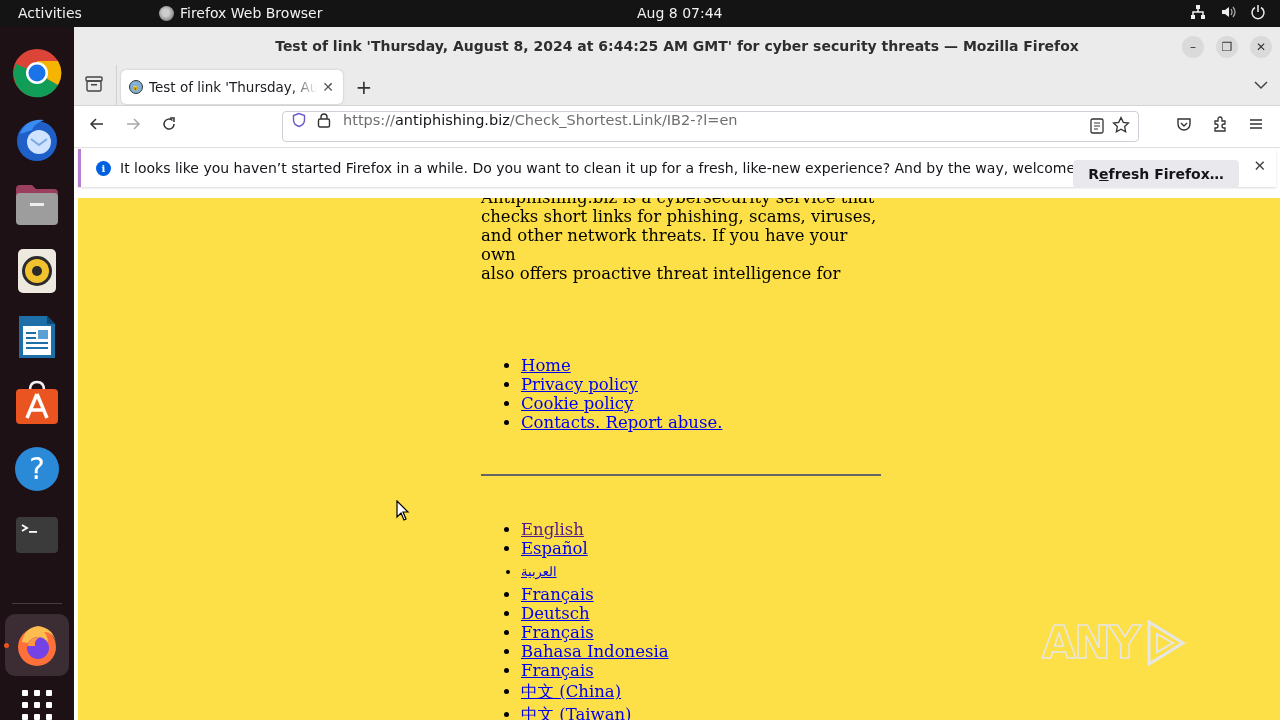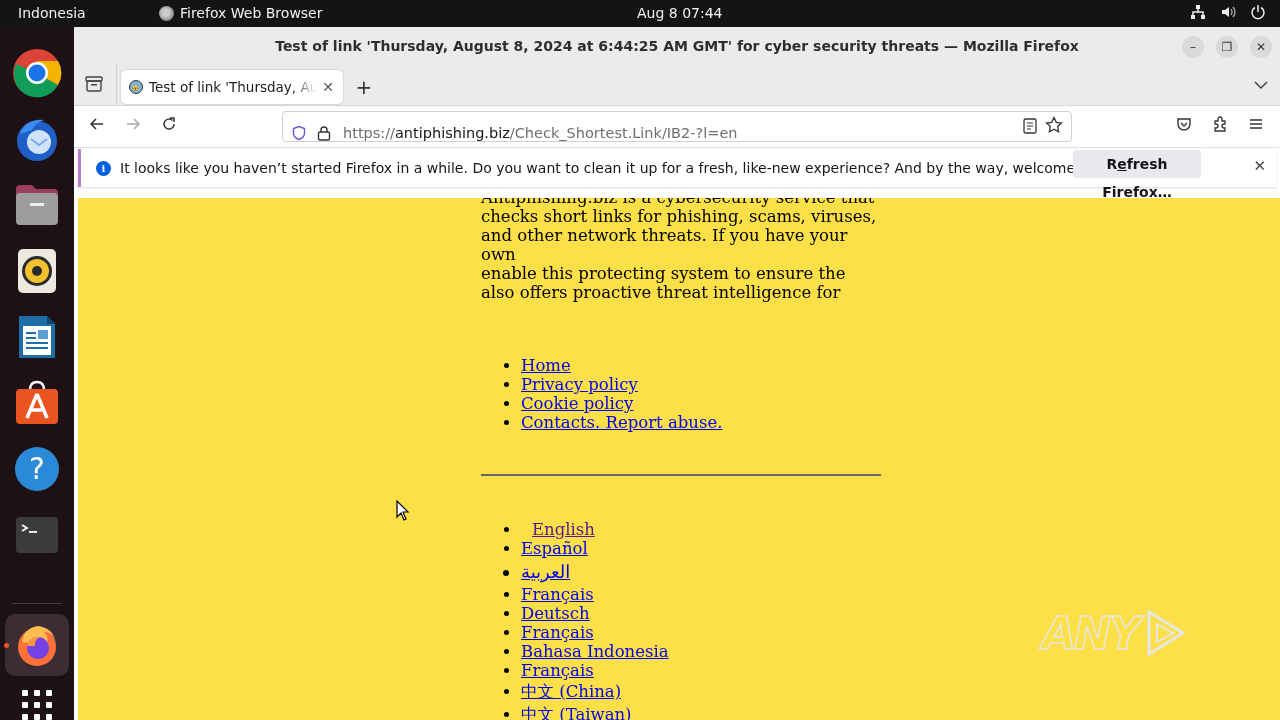--- a/index.html
+++ b/index.html
@@ -32,56 +32,56 @@
   .tabbar .sep { position: absolute; left: 42px; top: 0; width: 1px; height: 41px; background: #d0d0d0; }
   .tab { position: absolute; left: 47px; top: 5px; width: 222px; height: 34px; background: #fff; border-radius: 5px; box-shadow: 0 0 2px rgba(0,0,0,.25); display: flex; align-items: center; padding: 0 8px; font-size: 13.5px; color: #1c1b22; }
   .tab .favicon { width: 14px; height: 14px; border-radius: 50%; background: #7fb0d6; border: 1px solid #333; display:flex; align-items:center; justify-content:center; font-size: 7px; color:#222; margin-right: 6px; flex: none; }
   .tab .tab-title { white-space: nowrap; overflow: hidden; flex: 1; -webkit-mask-image: linear-gradient(90deg, #000 85%, transparent); mask-image: linear-gradient(90deg, #000 85%, transparent); }
   .tab .tab-close { width: 14px; text-align: center; font-size: 14px; color: #555; margin-left: 4px; }
   .newtab { position: absolute; left: 280px; top: 10px; font-size: 20px; color: #333; width: 20px; text-align: center; }
   .tabbar .overflow { position: absolute; right: 12px; top: 12px; font-size: 14px; color: #444; }
 
   .navbar { height: 42px; background: #fff; position: relative; border-bottom: 1px solid #e0e0e0; }
   .nav-btn { position: absolute; top: 10px; width: 22px; height: 22px; font-size: 16px; color: #333; text-align: center; line-height: 22px; }
-  .urlbar { position: absolute; left: 208px; top: 5px; width: 790px; height: 31px; border: 1px solid #cfcfd8; border-radius: 4px; background: #fff; display: flex; align-items: flex-end; font-size: 14.5px; }
+  .urlbar { position: absolute; left: 208px; top: 5px; width: 857px; height: 31px; border: 1px solid #cfcfd8; border-radius: 4px; background: #fff; display: flex; align-items: flex-start; font-size: 14.5px; }
   .urlbar .shield { margin-left: 8px; width: 16px; height: 16px; }
   .urlbar .lock { margin-left: 10px; width: 14px; height: 16px; }
   .urlbar .url { margin-left: 12px; color: #6e6e6e; white-space: nowrap; }
   .urlbar .url .host { color: #15141a; }
   .urlbar .reader { position: absolute; right: 34px; top: 6px; font-size: 14px; color: #333; }
   .urlbar .star { position: absolute; right: 8px; top: 4px; font-size: 17px; color: #333; }
   .nav-right { position: absolute; top: 10px; font-size: 16px; color: #333; width: 22px; text-align: center; }
 
   .notice { position: absolute; left: 4px; top: 122px; width: 1198px; height: 38px; background: #fff; border-left: 3px solid #b77fd0; box-shadow: 0 1px 2px rgba(0,0,0,.15); display: flex; align-items: center; font-size: 14px; color: #15141a; }
   .notice .info { width: 15px; height: 15px; border-radius: 50%; background: #0060df; color: #fff; font-size: 10px; font-weight: bold; text-align: center; line-height: 15px; margin-left: 15px; margin-right: 9px; font-family: "DejaVu Serif", serif; }
-  .notice .refresh { position: absolute; left: 992px; top: 1px; width: 128px; height: 28px; background: #e9e9ed; border-radius: 4px; font-weight: bold; font-size: 14px; text-align: center; line-height: 28px; color: #15141a; }
+  .notice .refresh { position: absolute; left: 992px; top: 11px; width: 166px; height: 28px; background: #e9e9ed; border-radius: 4px; font-weight: bold; font-size: 14px; text-align: center; line-height: 28px; color: #15141a; }
   .notice .refresh u { text-decoration: underline; }
   .notice .close { position: absolute; right: 10px; top: 8px; font-size: 15px; color: #444; }
 
   
   .content { position: absolute; left: 4px; top: 171px; width: 1248px; height: 522px; background: #fde047; overflow: hidden; font-family: "DejaVu Serif", serif; color: #000; }
   .body-col { position: absolute; left: 403px; top: -10px; width: 400px; font-size: 16.5px; line-height: 19px; }
   .body-col p { margin: 0; }
   a { color: #0000ee; text-decoration: underline; }
-  a.visited { color: #551a8b; margin-left: 11px; }
+  a.visited { color: #551a8b; }
   .links { position: absolute; left: 403px; top: 158px; list-style: disc; padding-left: 40px; font-size: 16.5px; line-height: 19px; }
   .hr { position: absolute; left: 403px; top: 276px; width: 400px; height: 2px; background: #666; }
   .langs { position: absolute; left: 403px; top: 322px; list-style: disc; padding-left: 40px; font-size: 16.5px; line-height: 19px; }
-  .langs li.ar { font-size: 18px; line-height: 27px; }
+  .langs li.ar { font-size: 13px; line-height: 27px; }
   .langs li.cn { line-height: 23px; }
   .scrollbar { position: absolute; right: 0; top: 229px; width: 4px; height: 80px; background: #6b6b6b; border-radius: 2px; }
 
-  .watermark { position: absolute; left: 964px; top: 410px; width: 200px; height: 60px; font-family: "DejaVu Sans", sans-serif; font-size: 44px; font-weight: bold; color: transparent; -webkit-text-stroke: 1.5px #e6e6e6; letter-spacing: -2px; display: flex; align-items: flex-start; gap: 4px; font-style: italic; }
+  .watermark { position: absolute; left: 964px; top: 410px; width: 200px; height: 60px; font-family: "DejaVu Sans", sans-serif; font-size: 44px; font-weight: bold; color: transparent; -webkit-text-stroke: 1.5px #e6e6e6; letter-spacing: -2px; display: flex; align-items: flex-end; gap: 4px; }
   .cursor { position: absolute; left: 318px; top: 302px; }
 </style>
 </head>
 <body>
 
 <div class="topbar">
-  <span class="activities">Indonesia</span>
+  <span class="activities">Activities</span>
   <span class="appname">
     <span class="ff-mini"></span>
     <span>Firefox Web Browser</span>
   </span>
   <span class="clock">Aug 8  07:44</span>
   <div class="tray">
     <span>
       <svg width="16" height="16" viewBox="0 0 16 16">
           <rect x="6" y="1" width="4" height="4" fill="#eee"></rect>
           <rect x="1" y="11" width="4" height="4" fill="#eee"></rect>
@@ -289,21 +289,20 @@
     <span>It looks like you haven’t started Firefox in a while. Do you want to clean it up for a fresh, like-new experience? And by the way, welcome back!</span>
     <div class="refresh"><span>R</span><u>e</u><span>fresh Firefox…</span></div>
     <span class="close">✕</span>
   </div>
 
   <div class="content">
     <div class="body-col">
       <p>Antiphishing.biz is a cybersecurity service that</p>
       <p>checks short links for phishing, scams, viruses,</p>
       <p>and other network threats. If you have your own</p>
-      <p>enable this protecting system to ensure the</p>
       <p>also offers proactive threat intelligence for</p>
     </div>
 
     <ul class="links">
       <li><a href="#">Home</a></li>
       <li><a href="#">Privacy policy</a></li>
       <li><a href="#">Cookie policy</a></li>
       <li><a href="#">Contacts. Report abuse.</a></li>
     </ul>
 

